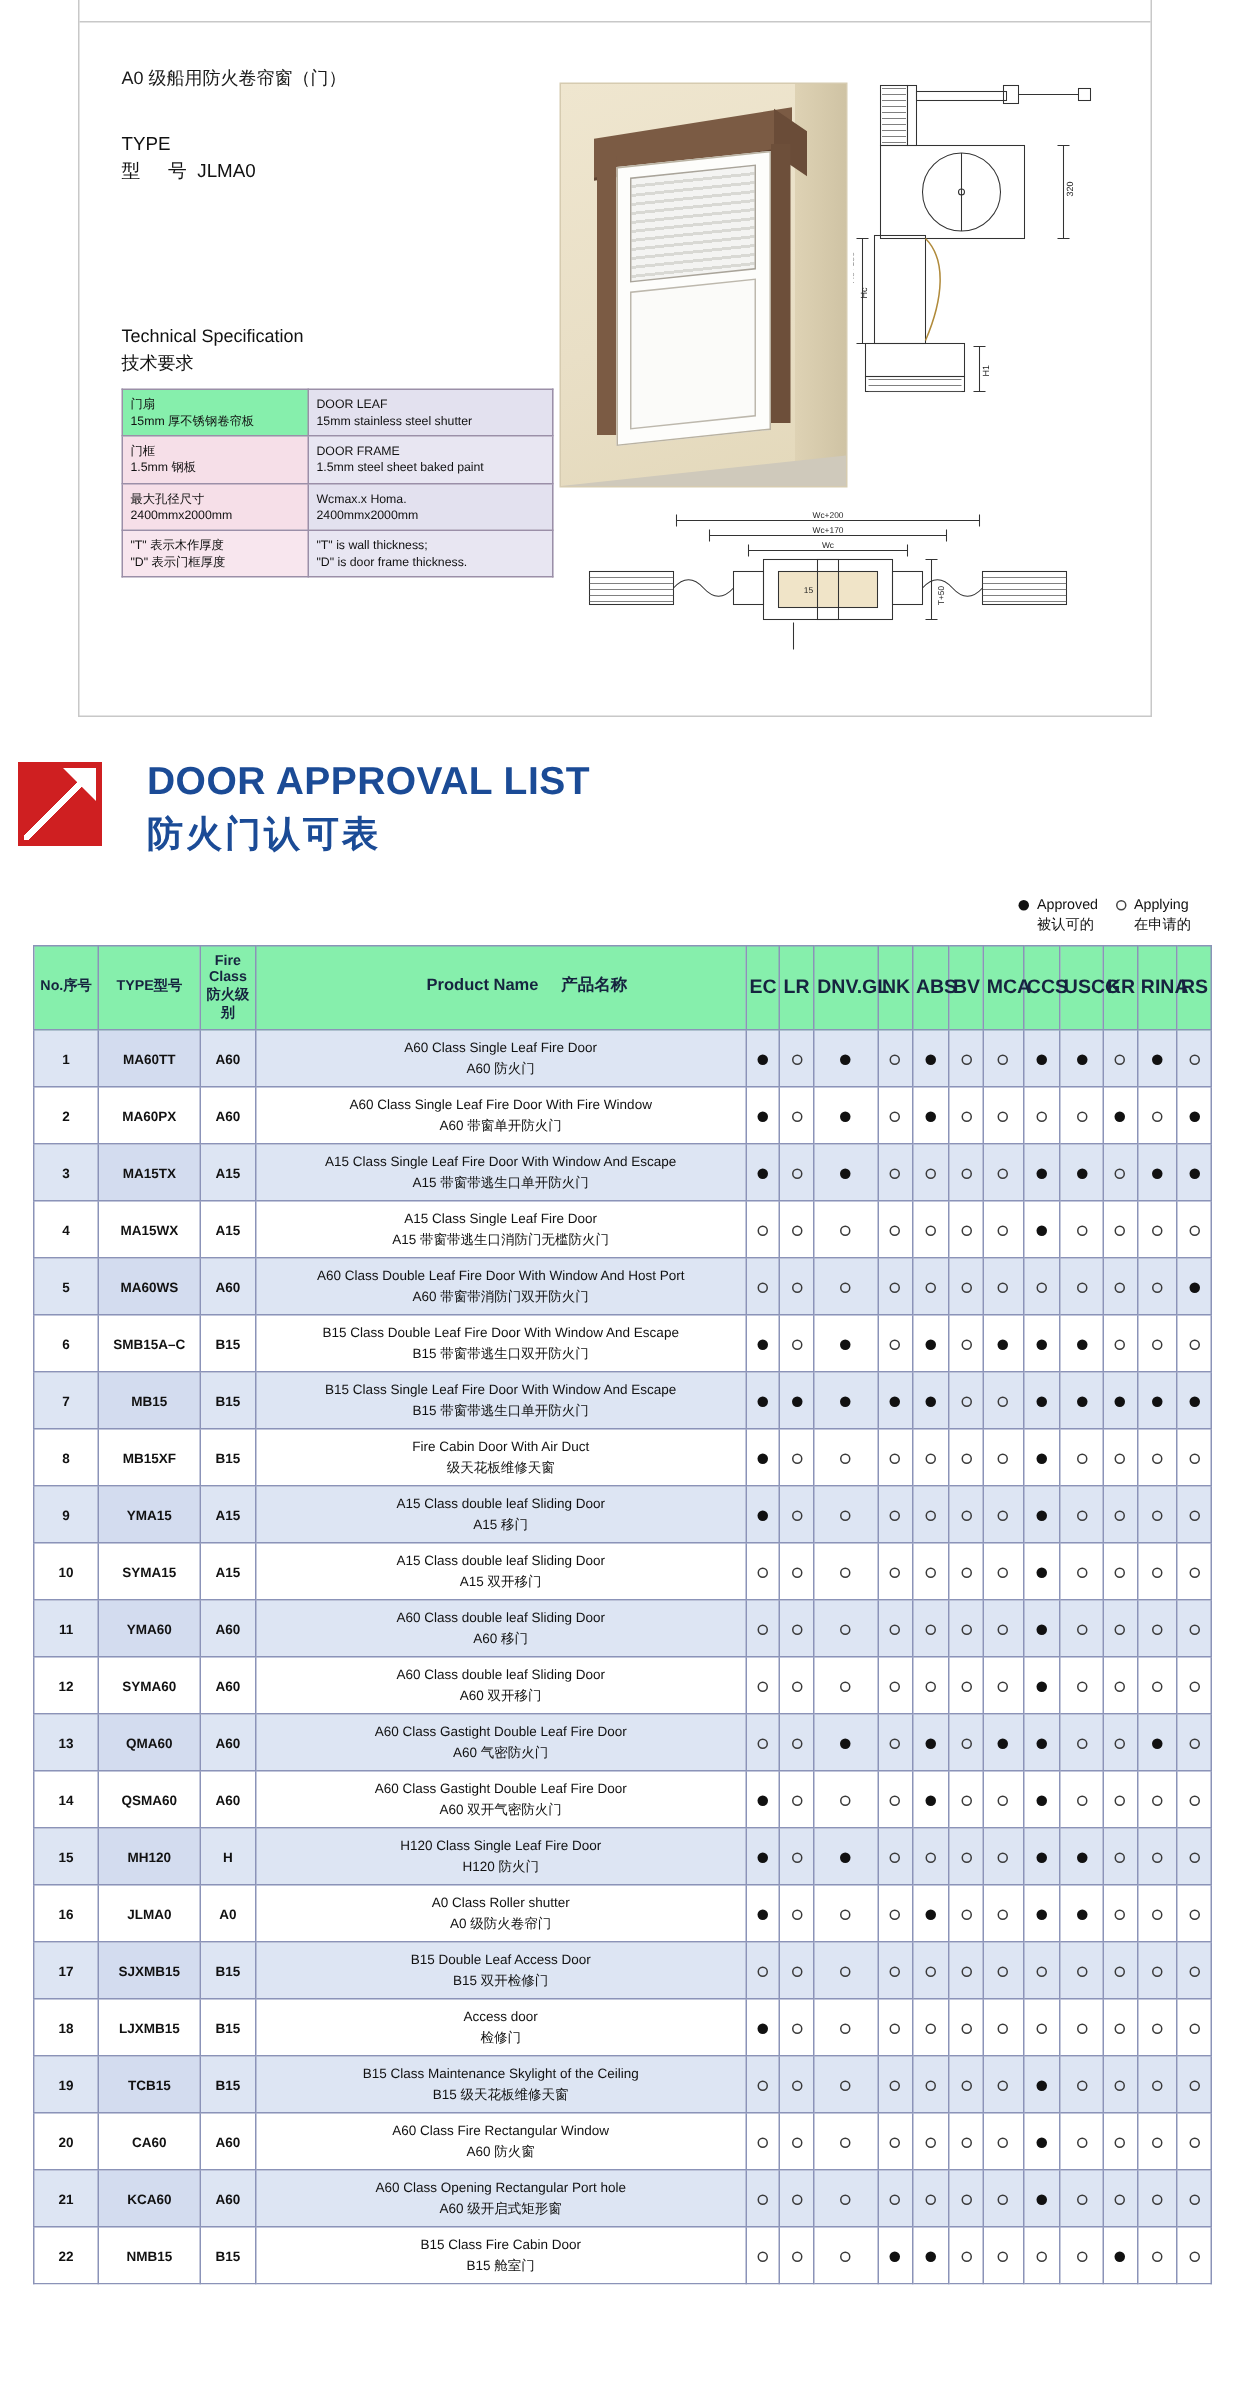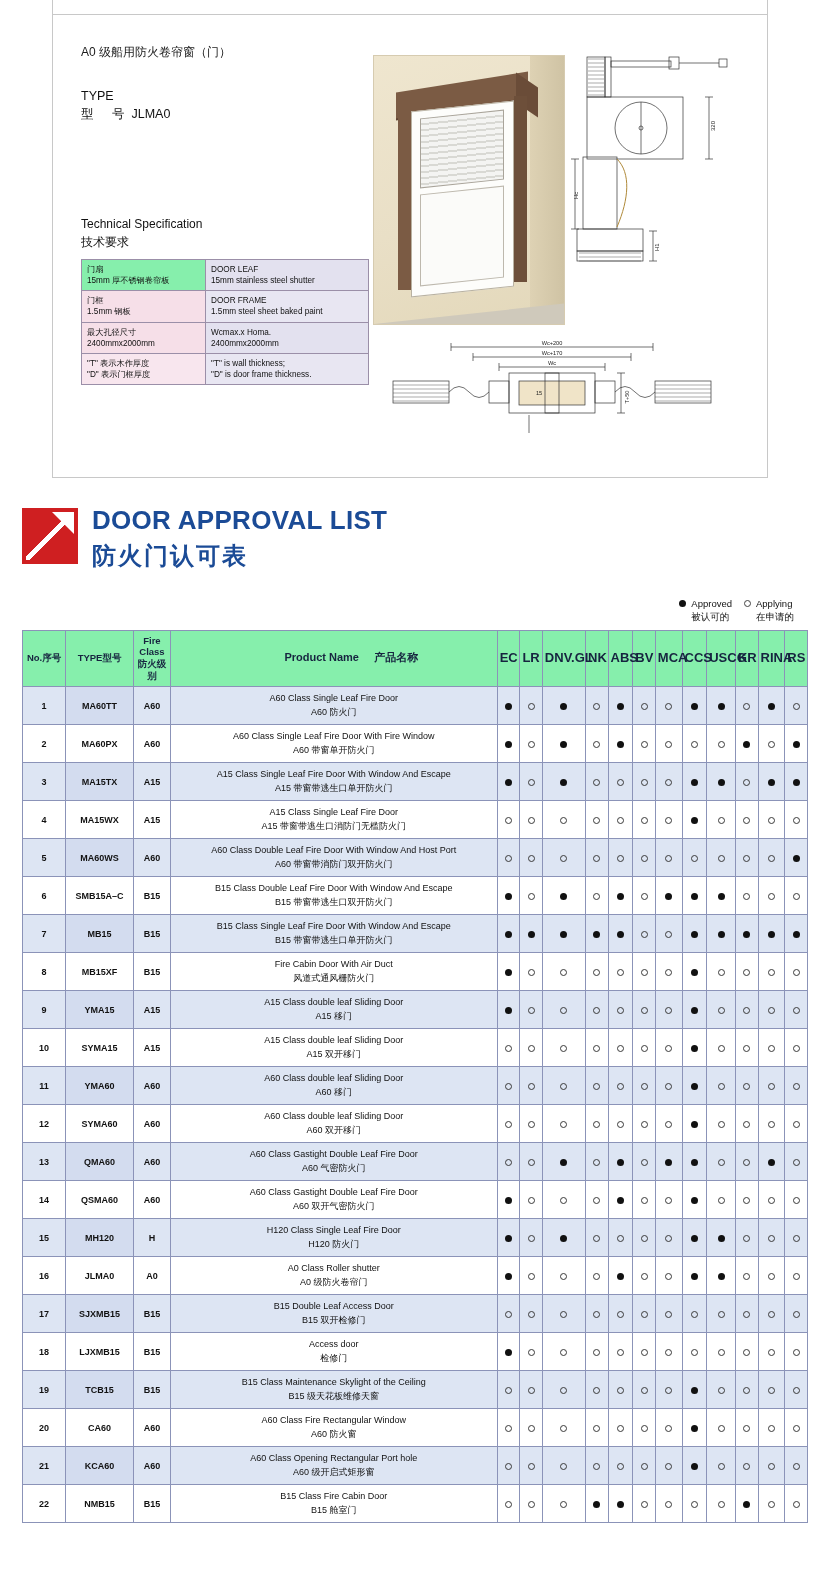--- a/index.html
+++ b/index.html
@@ -149,24 +149,24 @@
   }
   .sec-v {
     position: absolute; left: 196px; top: 0; width: 200px; height: 250px;
   }
   .sec-h {
     position: absolute; left: 16px; top: 300px; width: 330px; height: 120px;
   }
 
   
   .list-header {
-    margin: 28px 0 0 22px;
+    margin: 28px 0 0 12px;
     display: flex;
     align-items: flex-start;
-    gap: 14px;
+    gap: 30px;
   }
   .logo-mark {
     width: 56px; height: 56px;
     background: #cf1f21;
     position: relative;
     flex: 0 0 auto;
     margin-top: 2px;
   }
   .logo-mark:before {
     content: "";
@@ -691,21 +691,21 @@
         <td class="mark"><span class="m-dot"></span></td>
         <td class="mark"><span class="m-dot"></span></td>
         <td class="mark"><span class="m-dot"></span></td>
       </tr>
       <tr class="even">
         <td class="no">8</td>
         <td class="model">MB15XF</td>
         <td class="fc">B15</td>
         <td class="pname">
           <span class="cn">Fire Cabin Door With Air Duct</span>
-          <span class="cn">风道式通风栅防火门</span>
+          <span class="cn">级天花板维修天窗</span>
         </td>
         <td class="mark"><span class="m-dot"></span></td>
         <td class="mark"><span class="m-ring"></span></td>
         <td class="mark"><span class="m-ring"></span></td>
         <td class="mark"><span class="m-ring"></span></td>
         <td class="mark"><span class="m-ring"></span></td>
         <td class="mark"><span class="m-ring"></span></td>
         <td class="mark"><span class="m-ring"></span></td>
         <td class="mark"><span class="m-dot"></span></td>
         <td class="mark"><span class="m-ring"></span></td>

